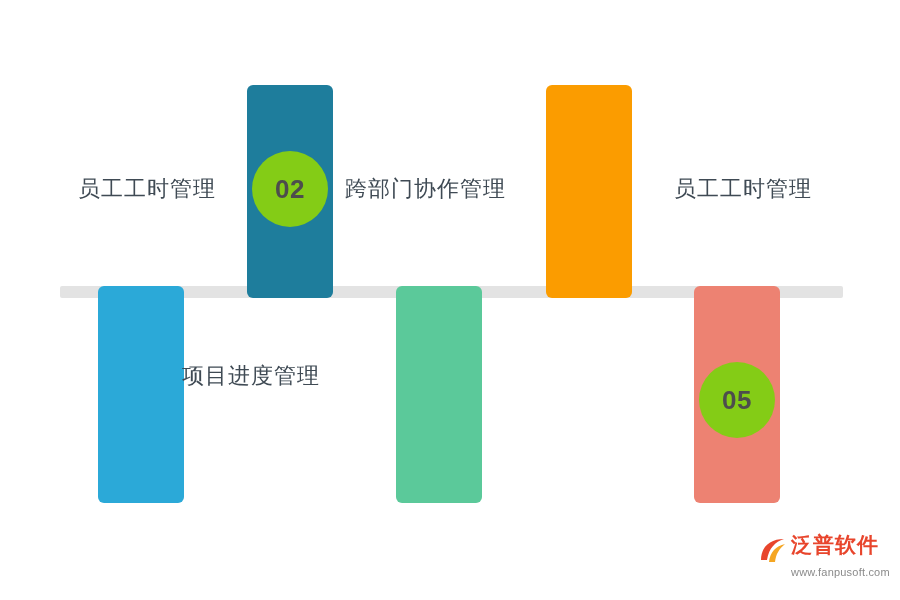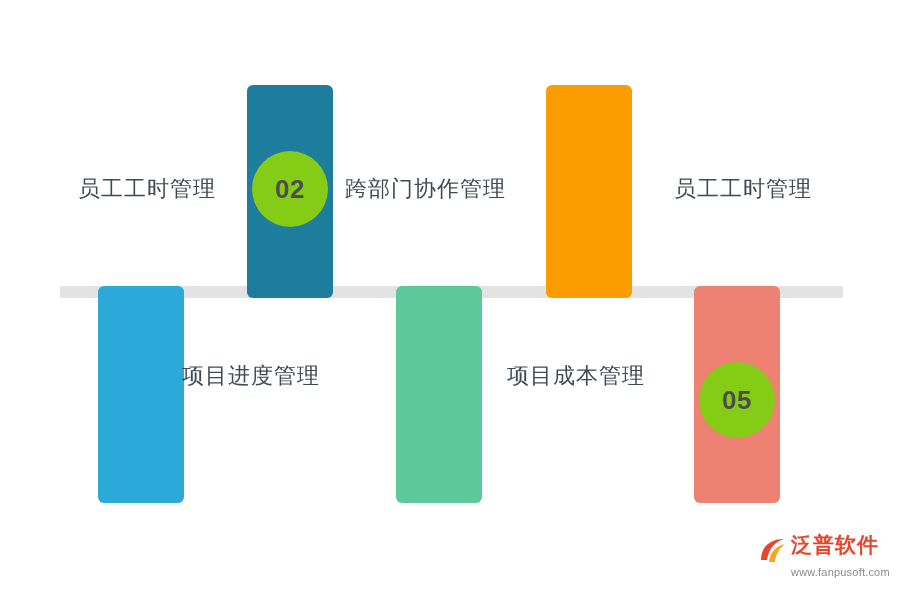--- a/index.html
+++ b/index.html
@@ -117,21 +117,20 @@
   </div>
   <div class="num-circle" style="left:699px; top:362px;">
     <span>05</span>
   </div>
 
   <div class="label" style="left:78px; top:174px;">员工工时管理</div>
   <div class="label" style="left:345px; top:174px;">跨部门协作管理</div>
   <div class="label" style="left:674px; top:174px;">员工工时管理</div>
 
   <div class="label" style="left:182px; top:361px;">项目进度管理</div>
-  <div class="label" style="left:507px; top:361px;">项目成本管理</div>
 
   <div class="logo">
     <div class="logo-mark">
       <svg width="30" height="30" viewBox="0 0 30 30" xmlns="http://www.w3.org/2000/svg">
         <path d="M4 24 C4 10, 14 3, 27 3 C18 6, 12 12, 10 24 Z" fill="#e8452c"></path>
         <path d="M12 26 C13 16, 19 10, 28 8 C22 13, 19 18, 18 26 Z" fill="#f5a623"></path>
       </svg>
     </div>
     <div class="logo-text-wrap">
       <span class="logo-title">泛普软件</span>

